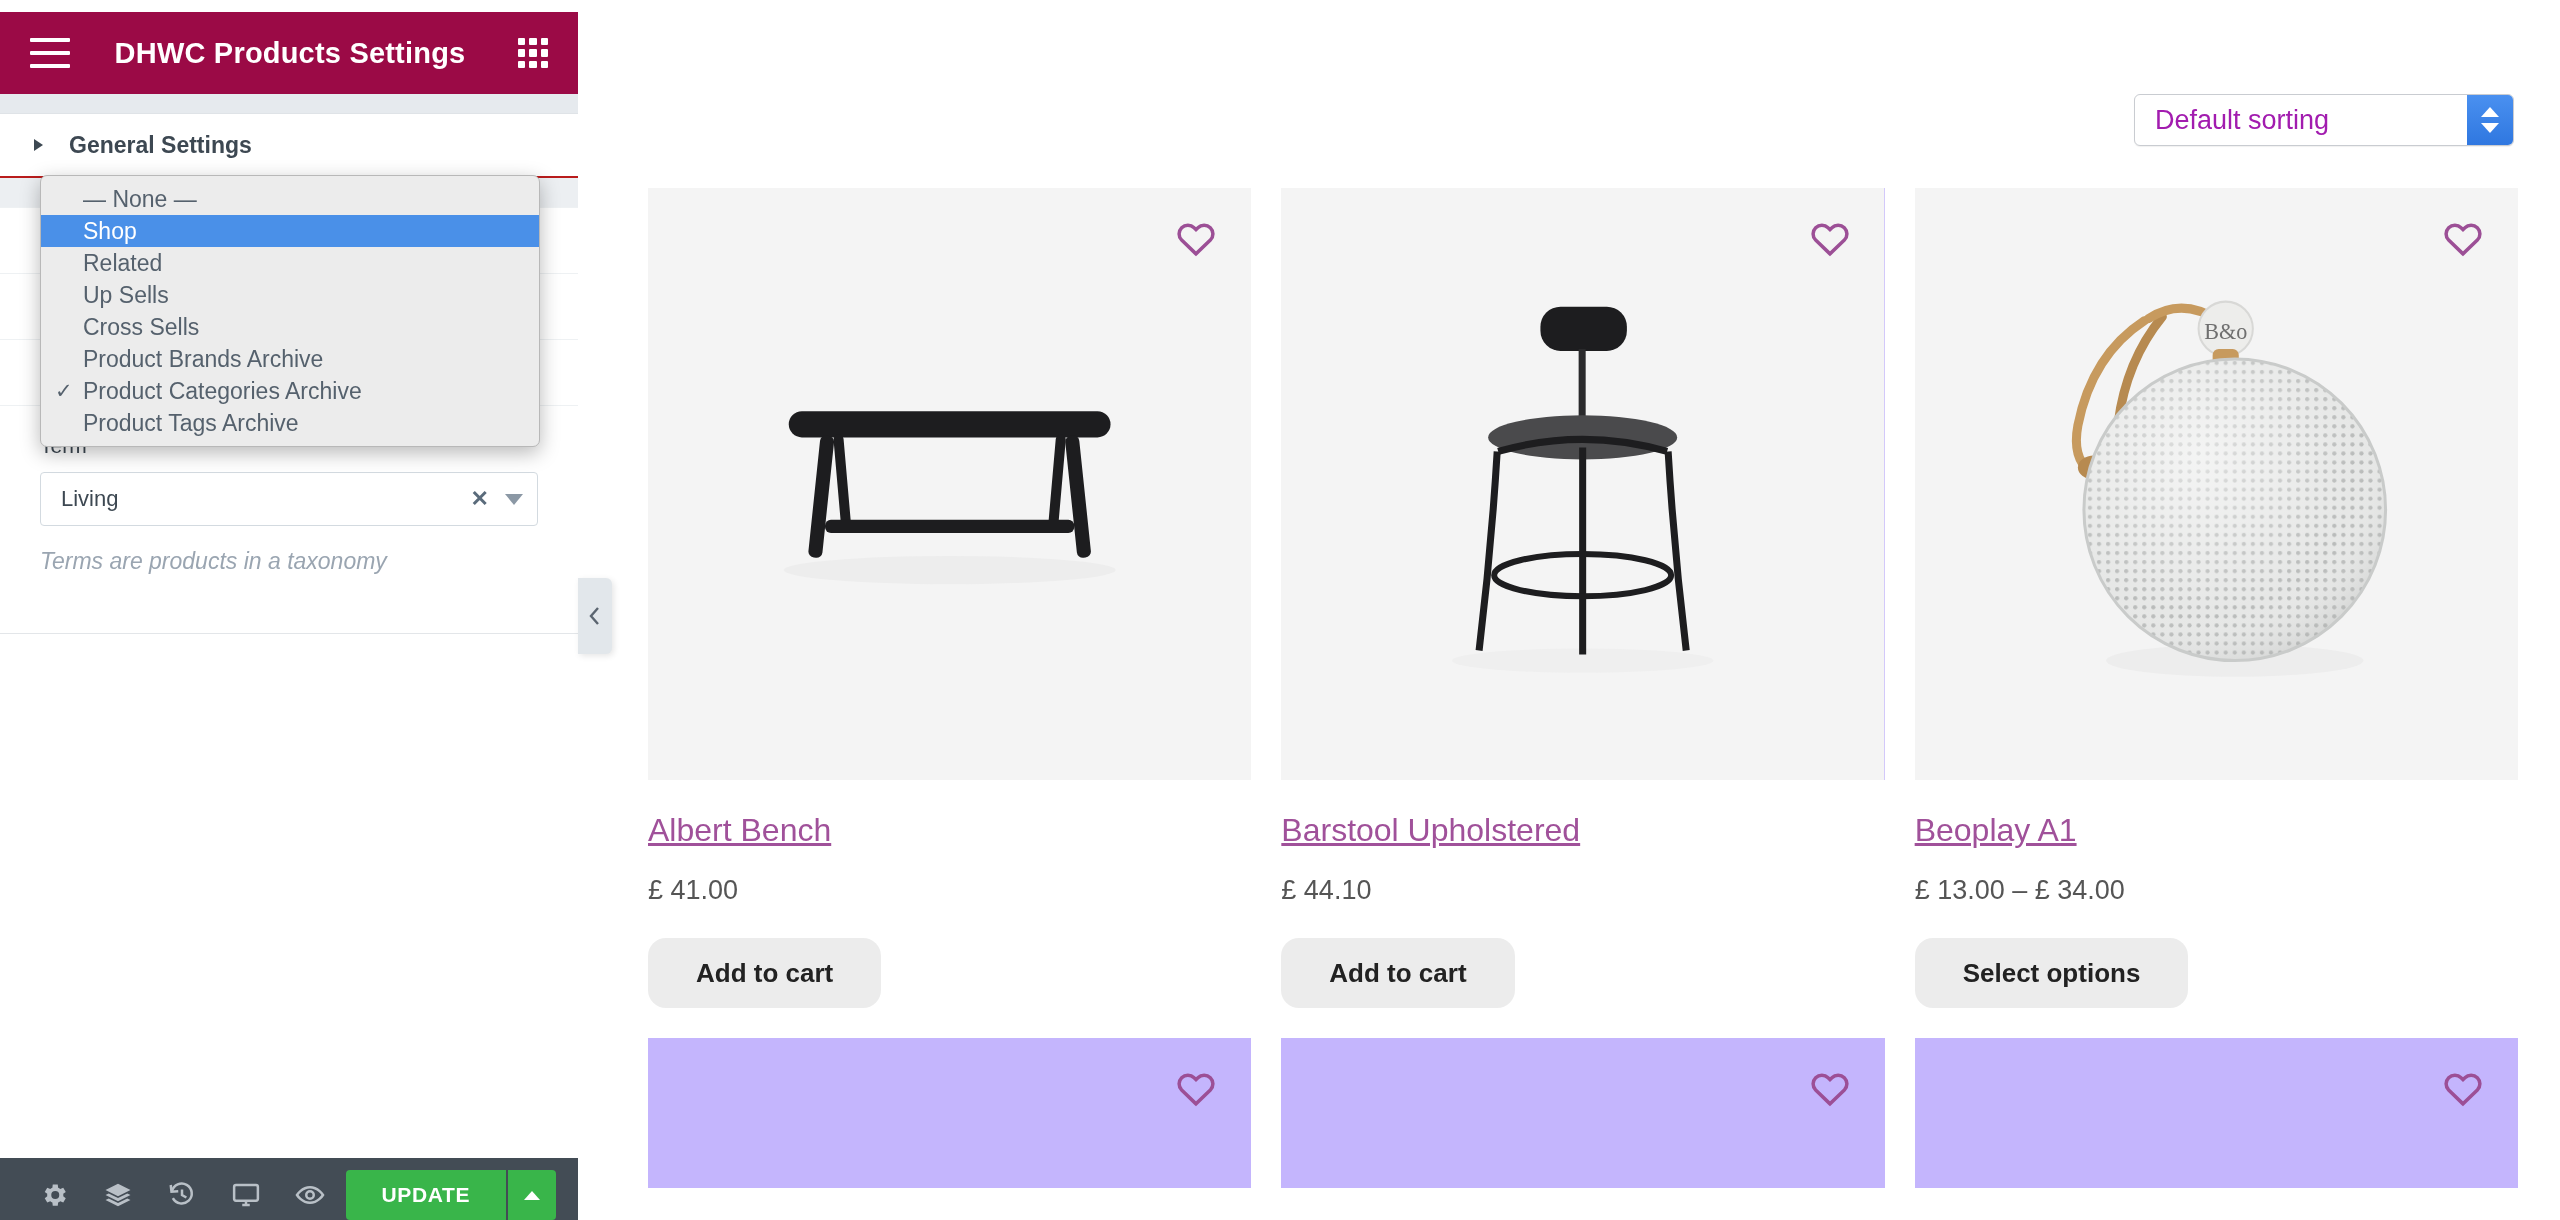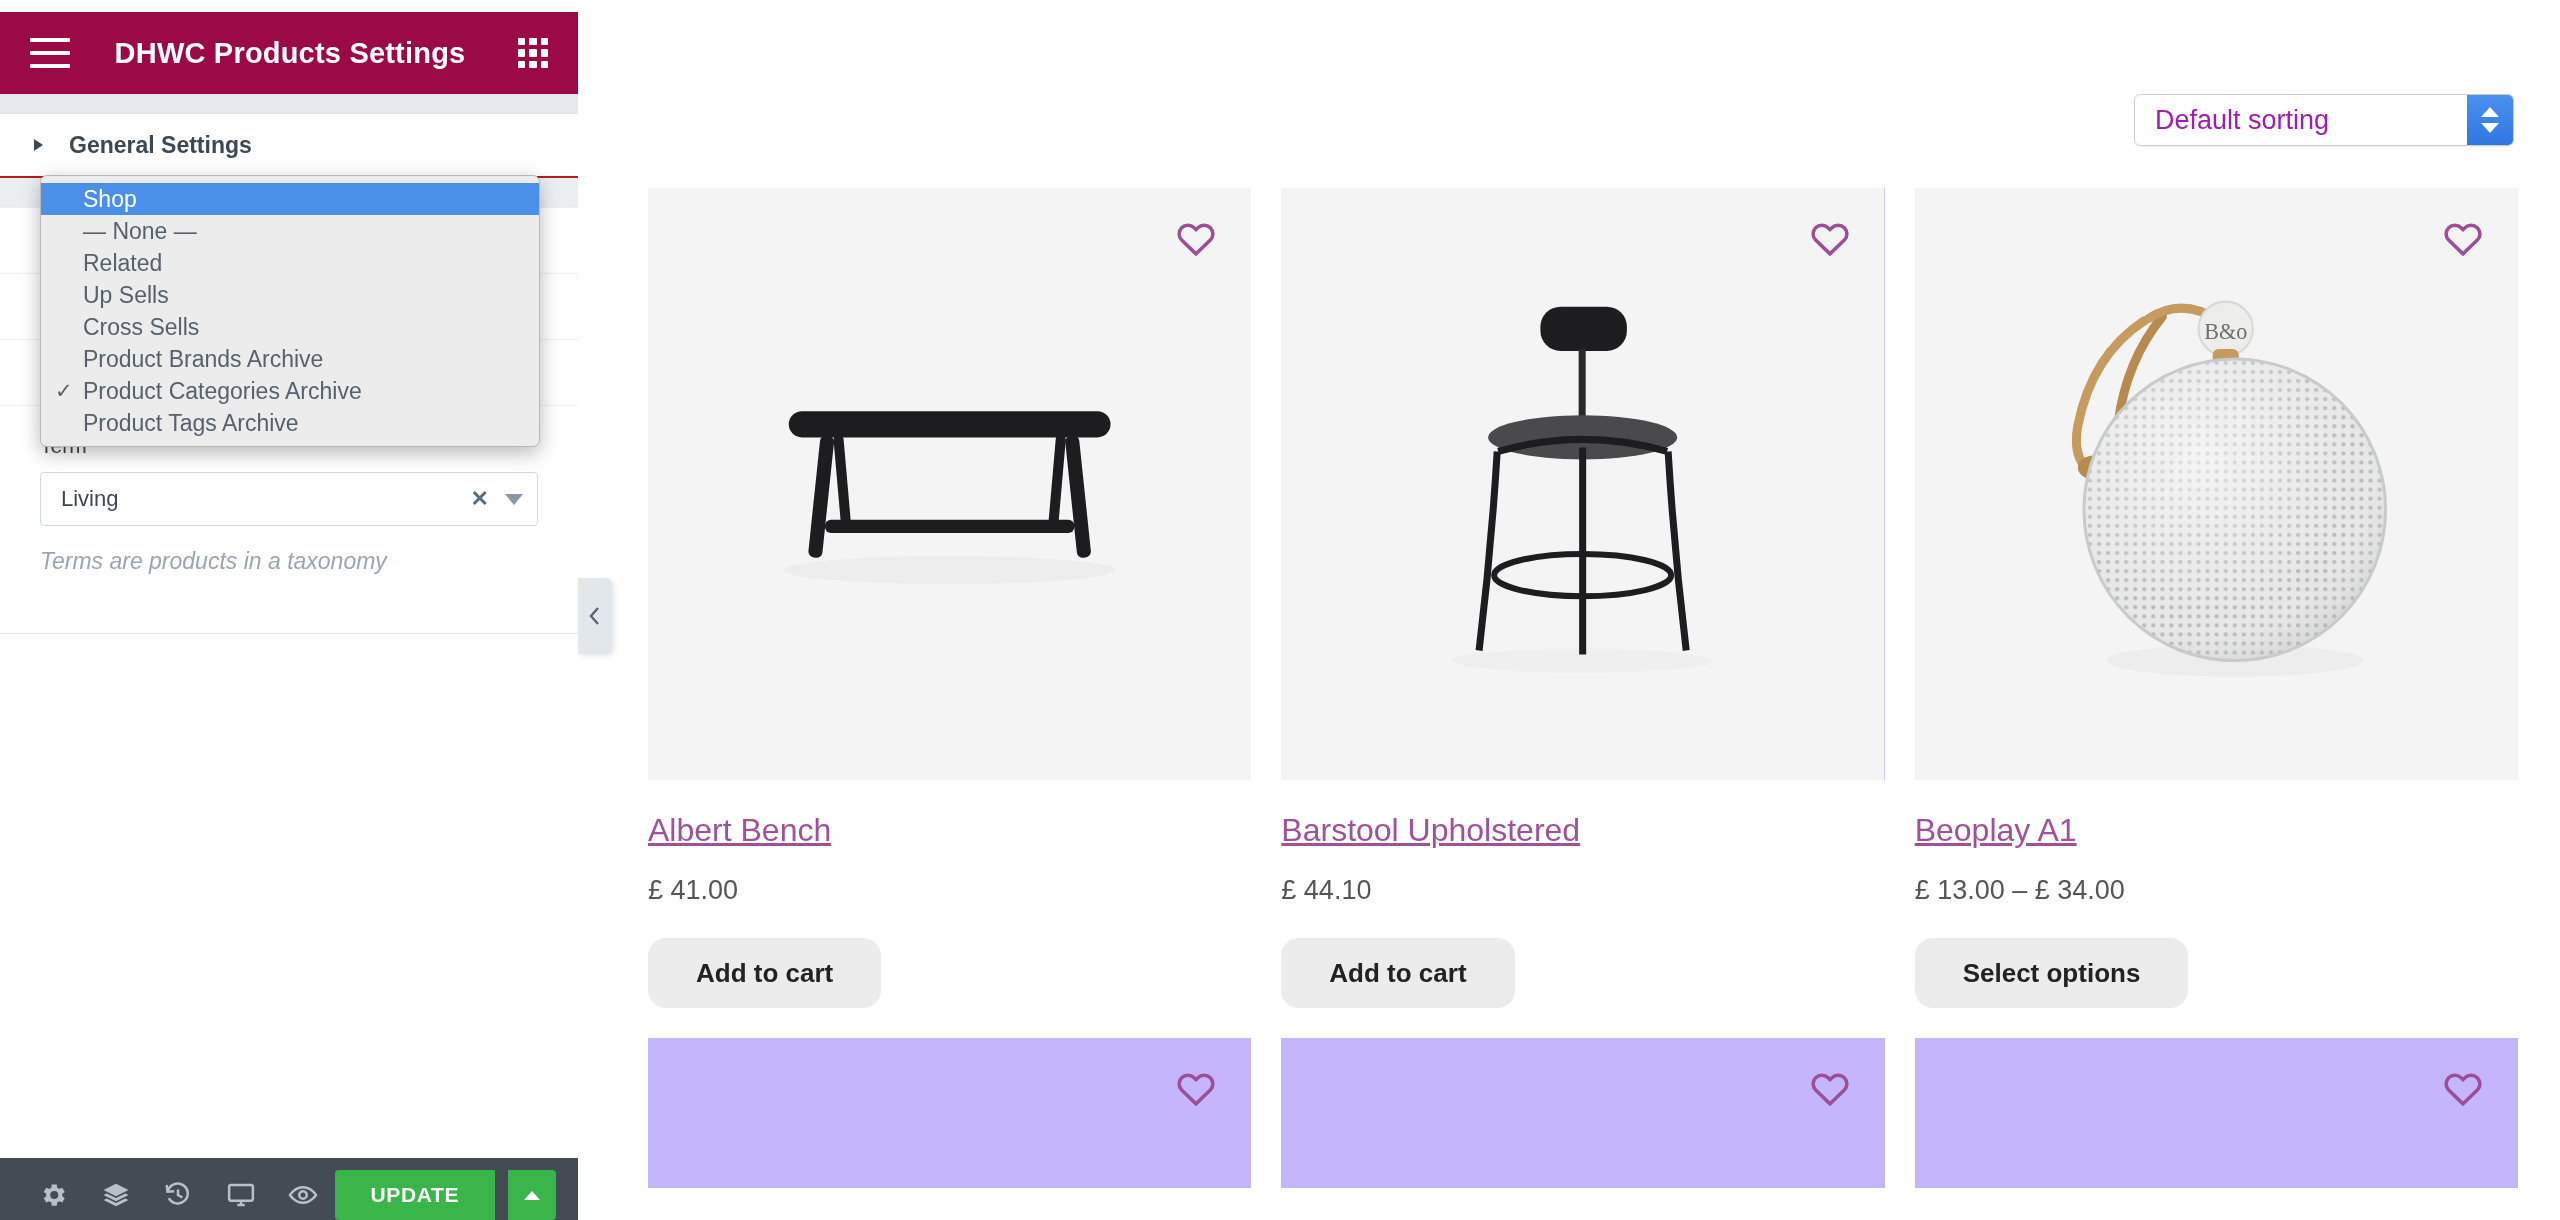--- a/index.html
+++ b/index.html
@@ -165,21 +165,21 @@
     display: flex; align-items: center;
     padding: 0 22px;
     z-index: 50;
   }
   #panel-footer .tool {
     width: 64px; height: 74px;
     display: flex; align-items: center; justify-content: center;
     cursor: pointer;
   }
   #panel-footer .tool svg { display: block; }
-  #update-group { margin-left: auto; display: flex; height: 50px; gap: 11px; }
+  #update-group { margin-left: auto; display: flex; height: 50px; }
   #update-btn {
     background: #39b54a; color: #fff;
     font-size: 21px; font-weight: bold; letter-spacing: .6px;
     display: flex; align-items: center; justify-content: center;
     padding: 0 36px;
     border-radius: 4px 0 0 4px;
     cursor: pointer;
   }
   #update-caret {
     background: #39b54a;
@@ -467,27 +467,27 @@
         <span class="clear">✕</span>
         <span class="arrow"></span>
       </div>
       <div class="field-help">Terms are products in a taxonomy</div>
     </div>
   </div>
 
   <div id="panel-rest"></div>
 
   <div id="native-dropdown">
+    <div class="opt">
+      <span class="tick"></span>
+      <span>— None —</span>
+    </div>
     <div class="opt selected">
       <span class="tick"></span>
       <span>Shop</span>
-    </div>
-    <div class="opt">
-      <span class="tick"></span>
-      <span>— None —</span>
     </div>
     <div class="opt">
       <span class="tick"></span>
       <span>Related</span>
     </div>
     <div class="opt">
       <span class="tick"></span>
       <span>Up Sells</span>
     </div>
     <div class="opt">

